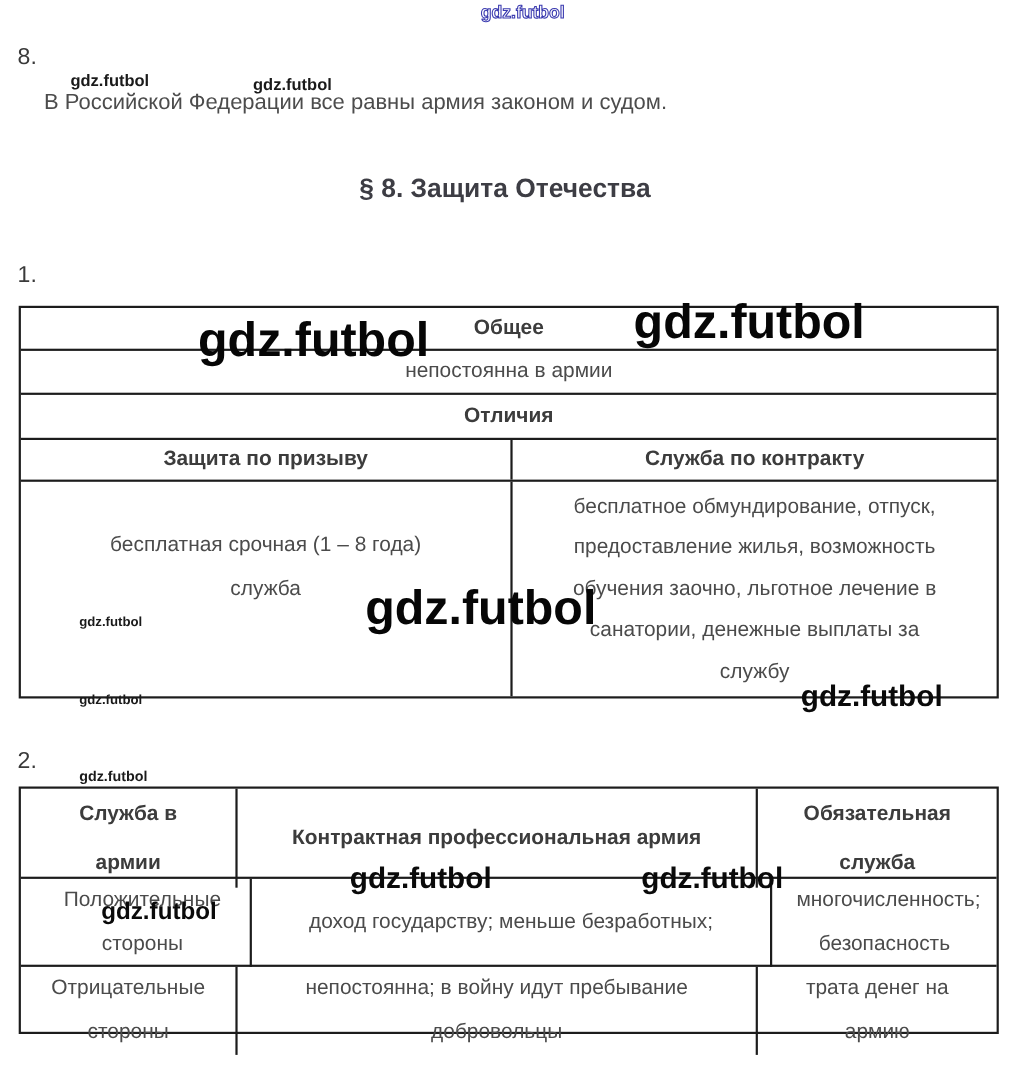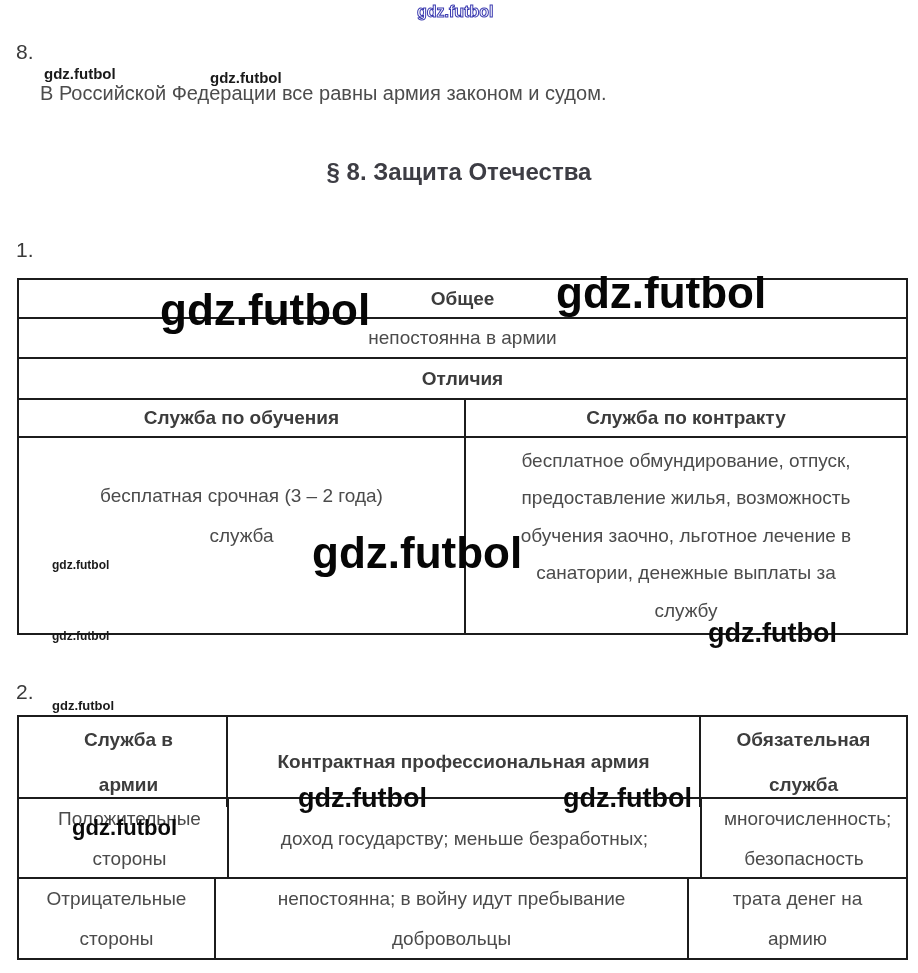--- a/index.html
+++ b/index.html
@@ -19,27 +19,27 @@
   .tr:first-child{border-top:none;}
   .row2{display:grid;box-sizing:border-box;border-top:2px solid #1c1c1c;}
   .t1 .row2{grid-template-columns:445px 1fr;}
   .t2 .row2{grid-template-columns:195px 473px 1fr;}
   .t2 .row2:first-child{border-top:none;}
   .td{box-sizing:border-box;display:flex;align-items:center;justify-content:center;
       text-align:center;font-size:19px;}
   .td + .td{border-left:2px solid #1c1c1c;}
   .bold{font-weight:bold;color:#3c3c3c;text-align:center;}
   .h39{height:37px;} .h40{height:40px;} .h41{height:41px;} .h38{height:38px;} .h197{height:197px;}
-  .h82{height:80px;margin-left:12px;} .h80{height:80px;padding-left:13px;} .h81{height:81px;}
+  .h82{height:80px;} .h80{height:80px;padding-left:13px;} .h81{height:61px;}
   .w110{max-width:110px;} .w140{max-width:150px;} .w150{max-width:155px;}
   .w160{max-width:160px;} .w340{max-width:340px;} .w350{max-width:352px;} .w400{max-width:400px;}
   .lh37{line-height:37.5px;} .lh40{line-height:40px;} .lh45{line-height:45px;}
   .up{padding-bottom:40px;}
   
-  .wm{position:absolute;white-space:nowrap;z-index:5;color:#1a1a1a;line-height:1;}
+  .wm{position:absolute;white-space:nowrap;z-index:5;color:#1a1a1a;line-height:1;margin-left:20px;}
   .wm-top{left:417px;top:4px;font-size:16px;font-weight:bold;color:transparent;
           -webkit-text-stroke:1px #3b3bb0;}
   .wm-big{font-size:44px;font-weight:bold;color:#060606;}
   .wm-med{font-size:27px;font-weight:bold;color:#0a0a0a;}
   .wm-s15{font-size:15px;font-weight:600;}
   .wm-s12{font-size:12px;font-weight:600;}
   .wm-s13{font-size:13px;font-weight:600;}
   .wm-cell{font-size:22px;font-weight:bold;color:#0a0a0a;}
 </style>
 </head>
@@ -56,26 +56,26 @@
 
   <div class="chapter">§ 8. Защита Отечества</div>
 
   <div class="qnum" style="top:238px">1.</div>
 
   <div class="t t1" style="top:278px">
     <div class="tr bold h39">Общее</div>
     <div class="tr h40">непостоянна в армии</div>
     <div class="tr bold h41">Отличия</div>
     <div class="row2 h38">
-      <div class="td bold">Служба по обучения</div>
+      <div class="td bold">Защита по призыву</div>
       <div class="td bold">Служба по контракту</div>
     </div>
     <div class="row2 h197">
       <div class="td">
-        <span class="w340 lh40 up">бесплатная срочная (3 – 2 года) служба</span>
+        <span class="w340 lh40 up">бесплатная срочная (1 – 8 года) служба</span>
       </div>
       <div class="td">
         <span class="w350 lh37">бесплатное обмундирование, отпуск, предоставление жилья, возможность обучения заочно, льготное лечение в санатории, денежные выплаты за службу</span>
       </div>
     </div>
   </div>
 
   <span class="wm wm-big" style="left:160px;top:288px">gdz.futbol</span>
   <span class="wm wm-big" style="left:556px;top:271px">gdz.futbol</span>
   <span class="wm wm-big" style="left:312px;top:531px">gdz.futbol</span>

